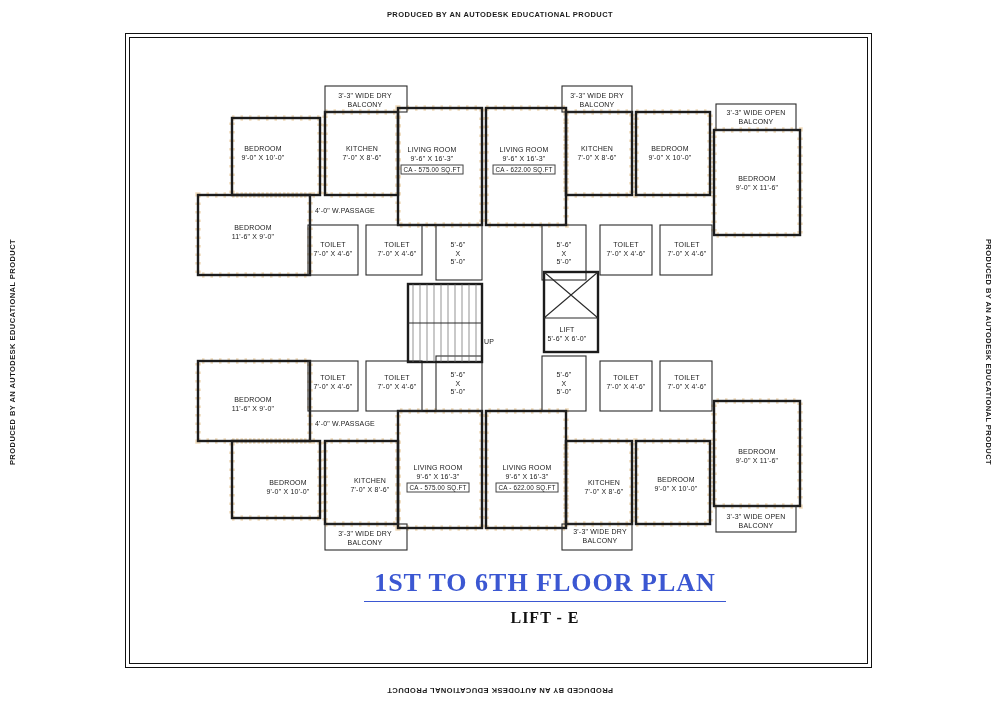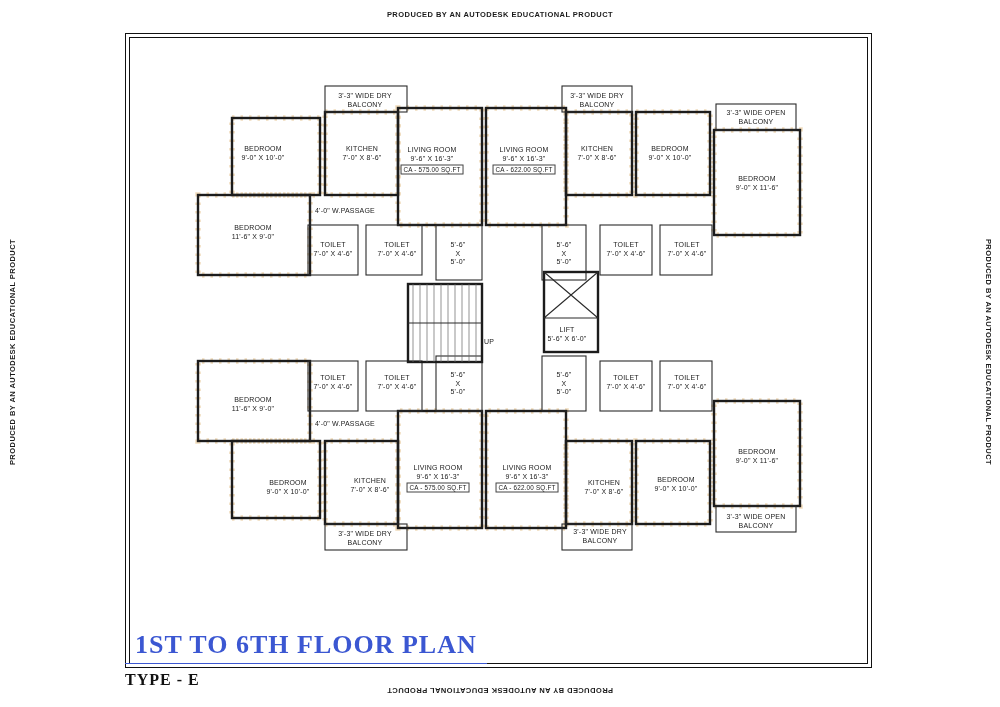--- a/index.html
+++ b/index.html
@@ -35,21 +35,21 @@
     position:absolute; transform:translate(-50%,-50%);
     font-size:7px; line-height:8.5px; text-align:center; color:#1a1a1a;
     letter-spacing:.2px; white-space:nowrap;
   }
   .ca-box {
     display:inline-block; border:1px solid #444; font-size:6.3px;
     padding:0 2px; margin-top:2px; line-height:8px;
   }
   
   .title-block {
-    position:absolute; left:125px; top:630px; width:840px; text-align:left;
+    position:absolute; left:125px; top:568px; width:840px; text-align:center;
     font-family:"Liberation Serif", serif;
   }
   .plan-title {
     display:inline-block; font-size:26px; font-weight:bold; color:#3b57d2;
     letter-spacing:1px; border-bottom:1.6px solid #3b57d2; padding:0 10px 3px 10px;
   }
   .plan-subtitle {
     margin-top:7px; font-size:16px; font-weight:bold; color:#111; letter-spacing:1px;
   }
 </style>
@@ -260,16 +260,16 @@
       <div class="room-label" style="left: 756px; top: 521px;">
         <div>3'-3" WIDE OPEN</div>
         <div>BALCONY</div>
       </div>
     </div>
 
   <div class="title-block">
     <div>
       <span class="plan-title">1ST TO 6TH FLOOR PLAN</span>
     </div>
-    <div class="plan-subtitle">TYPE - E</div>
+    <div class="plan-subtitle">LIFT - E</div>
   </div>
 
 </div>
 
 </body></html>

